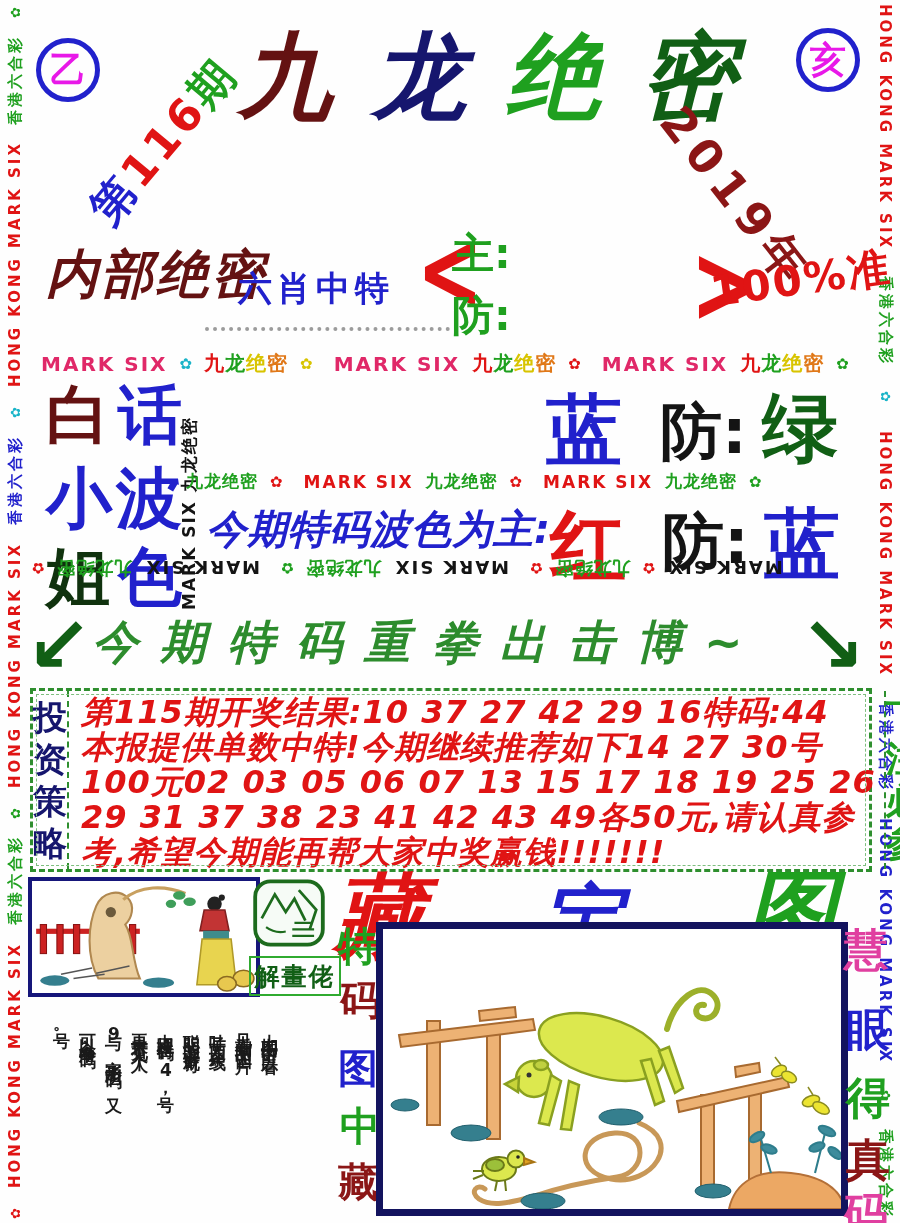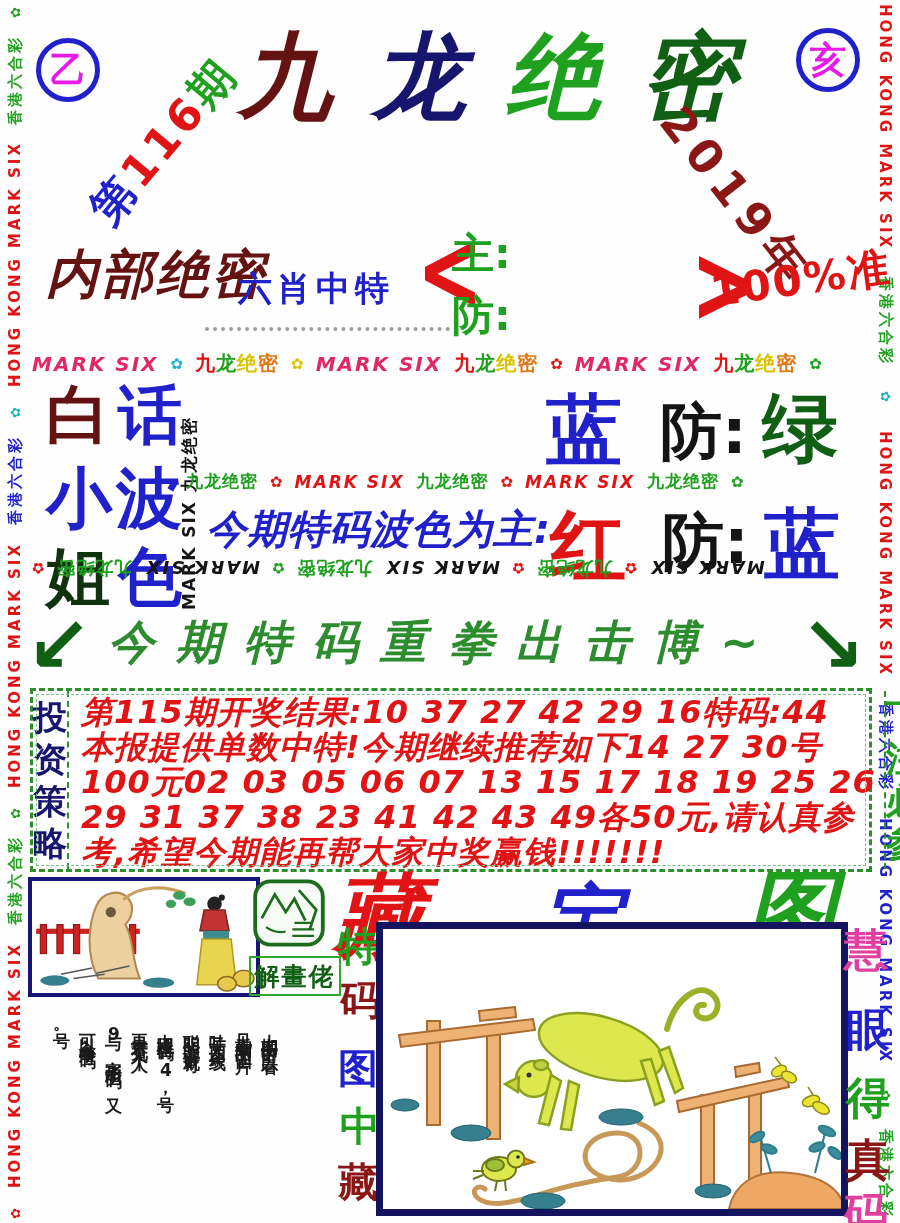--- a/index.html
+++ b/index.html
@@ -2,21 +2,21 @@
 <html><head>
 <meta charset="utf-8">
 <style>
   html,body{margin:0;padding:0;background:#ddd;}
   .page{position:relative;width:900px;height:1223px;background:#fefefe;overflow:hidden;
         font-family:"DejaVu Sans",sans-serif;}
   .abs{position:absolute;}
   
   .c-red{color:#e01414;} .c-dkred{color:#8b1616;} .c-maroon{color:#641212;}
   .c-blue{color:#2121cc;} .c-navy{color:#16166e;} .c-green{color:#1fa01f;}
-  .c-dkgreen{color:#115f15;} .c-grass{color:#2d8c2d;margin-left:16px;}
+  .c-dkgreen{color:#115f15;} .c-grass{color:#2d8c2d;}
   .c-pink{color:#e03fa0;} .c-yellow{color:#d8c400;} .c-orange{color:#e07818;}
   .c-black{color:#141414;} .c-cyan{color:#1ab4c8;} .c-crimson{color:#e02868;}
   
   .strip{top:0;height:1223px;width:30px;display:flex;flex-direction:column;align-items:center;
          justify-content:space-between;padding:4px 0;box-sizing:border-box;}
   .strip-left{left:0;} .strip-right{left:870px;}
   .seg{writing-mode:vertical-rl;text-orientation:sideways;font-weight:bold;font-size:15px;
        letter-spacing:3px;white-space:nowrap;}
   .strip-left .seg{transform:rotate(180deg);}
   .fl{font-size:13px;}
@@ -35,21 +35,21 @@
   .lx-main{left:46px;top:240px;font-size:52px;letter-spacing:3px;font-weight:bold;font-style:italic;}
   .lx-sub{left:238px;top:266px;font-size:34px;font-weight:bold;letter-spacing:5px;}
   .lx-br{font-size:100px;font-weight:bold;line-height:0.9;}
   .lx-row{display:flex;align-items:center;white-space:nowrap;}
   .lx-k{font-size:42px;font-weight:bold;}
   .lx-v{font-size:45px;font-weight:bold;letter-spacing:16px;margin-left:10px;}
   .lx-acc{left:710px;top:252px;font-size:42px;font-weight:bold;transform:rotate(-8deg);letter-spacing:2px;}
   .dots{left:205px;top:327px;width:245px;border-top:4px dotted #9c9c9c;}
   
   .band{display:flex;align-items:center;gap:12px;font-weight:bold;white-space:nowrap;font-size:20px;}
-  .band .ms{font-style:italic;letter-spacing:2px;}
+  .band .ms{letter-spacing:2px;margin-left:9px;}
   .band .jl{letter-spacing:1px;text-align:center;}
   .band .fl{font-size:15px;}
   
   .colrow{left:46px;width:136px;display:flex;justify-content:space-between;font-weight:bold;}
   .bose-label{font-size:40px;font-weight:bold;font-style:italic;letter-spacing:1px;white-space:nowrap;}
   .big1{font-size:76px;font-weight:bold;}
   .big2{font-size:62px;font-weight:bold;}
   .sidevert{left:178px;top:372px;height:238px;writing-mode:vertical-rl;text-orientation:sideways;
             transform:rotate(180deg);font-size:17px;font-weight:bold;letter-spacing:2px;}
   

